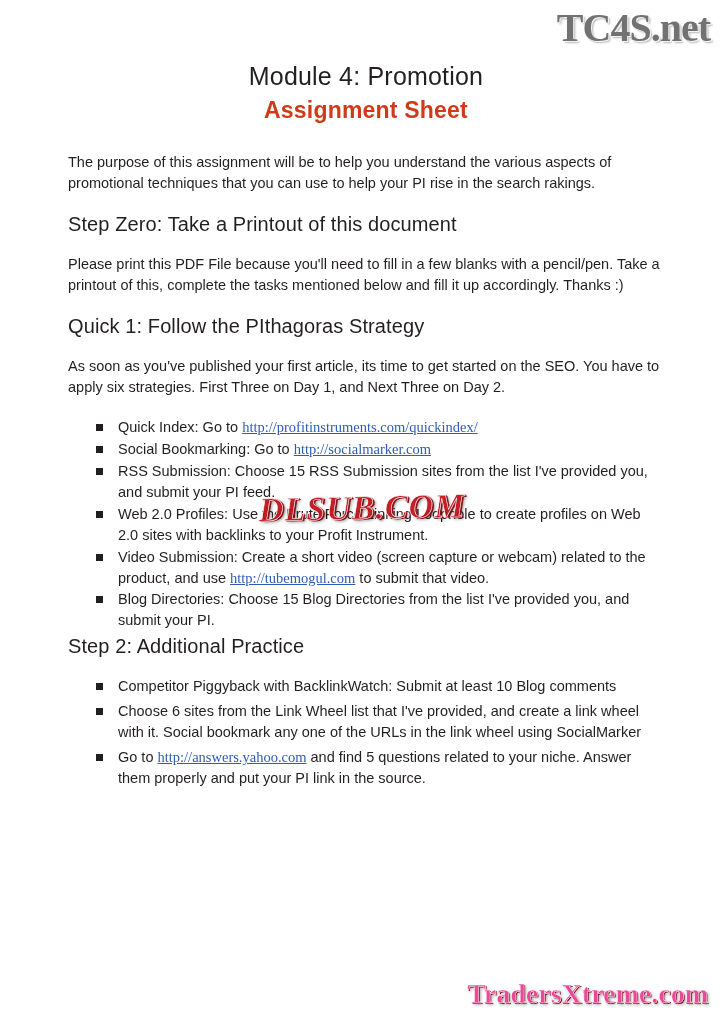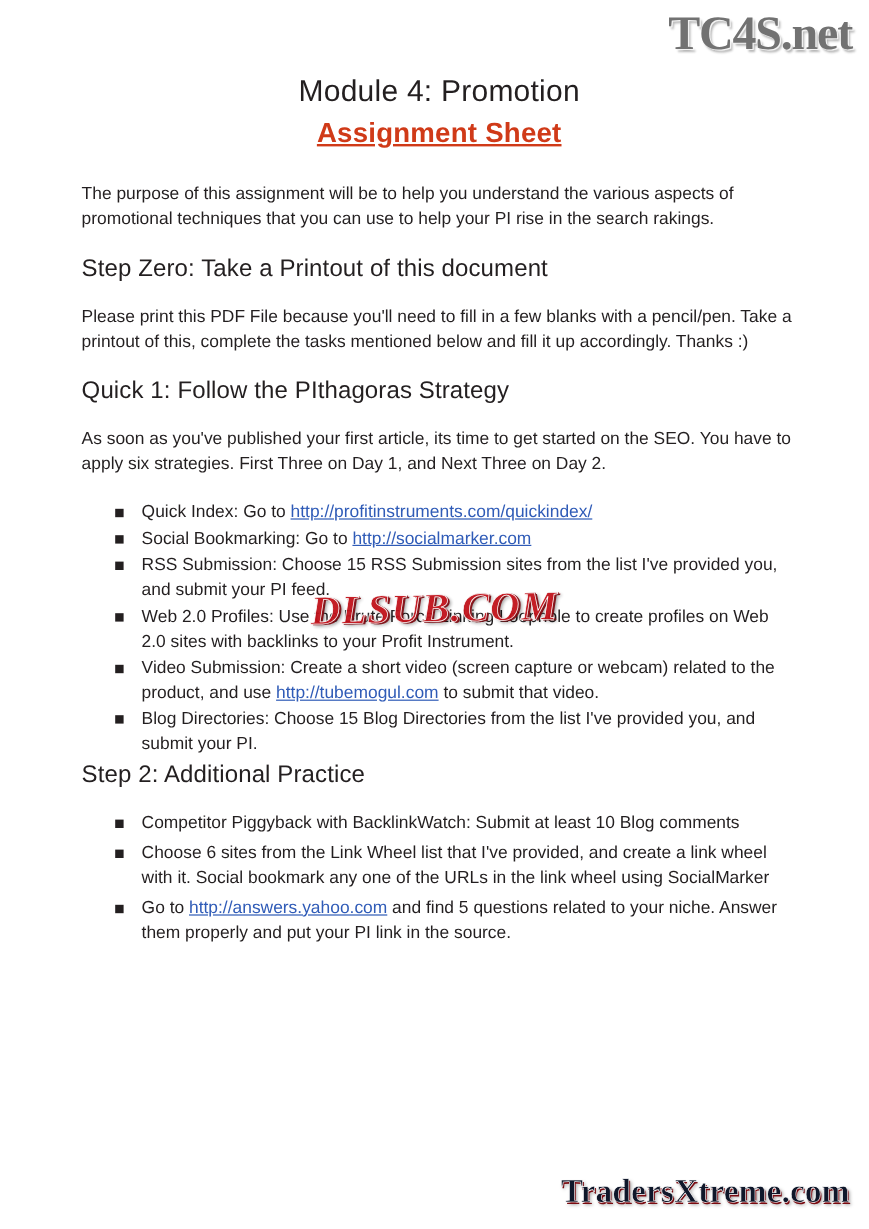--- a/index.html
+++ b/index.html
@@ -58,21 +58,21 @@
     opacity: 0.95;
   }
 
   .wm-bottom {
     position: absolute;
     bottom: 14px;
     right: 16px;
     font-family: "Liberation Serif", serif;
     font-weight: bold;
     font-size: 28px;
-    color: #0f172a;
+    color: #ec4899;
     text-shadow:
       1px 1px 0 #7a0b11,
       2px 2px 3px rgba(0,0,0,0.35),
       0 0 1px #ffffff;
     -webkit-text-stroke: 0.5px #ffffff;
   }
 
   
   .doc {
     position: absolute;
@@ -90,21 +90,20 @@
     letter-spacing: 0.2px;
   }
 
   h2.subtitle {
     font-size: 23px;
     font-weight: bold;
     text-align: center;
     margin: 0 0 28px 0;
     color: #d03a18;
     letter-spacing: 0.2px;
-    text-decoration: underline;
   }
 
   p.para {
     font-size: 14.5px;
     line-height: 1.42;
     margin: 0 0 20px 0;
   }
 
   h3.step {
     font-size: 20px;
@@ -135,20 +134,21 @@
     width: 7px;
     height: 7px;
     background: #231f20;
   }
 
   ul.bullets.spaced li { margin-bottom: 4px; }
 
   a.link {
     color: #2f5bb7;
     text-decoration: underline;
+    font-family: Liberation Serif, serif;
   }
 
   u.ul { text-decoration: underline; }
 
   .mt28 { margin-top: 28px; }
   .mt34 { margin-top: 34px; }
 </style>
 </head>
 <body>
 

